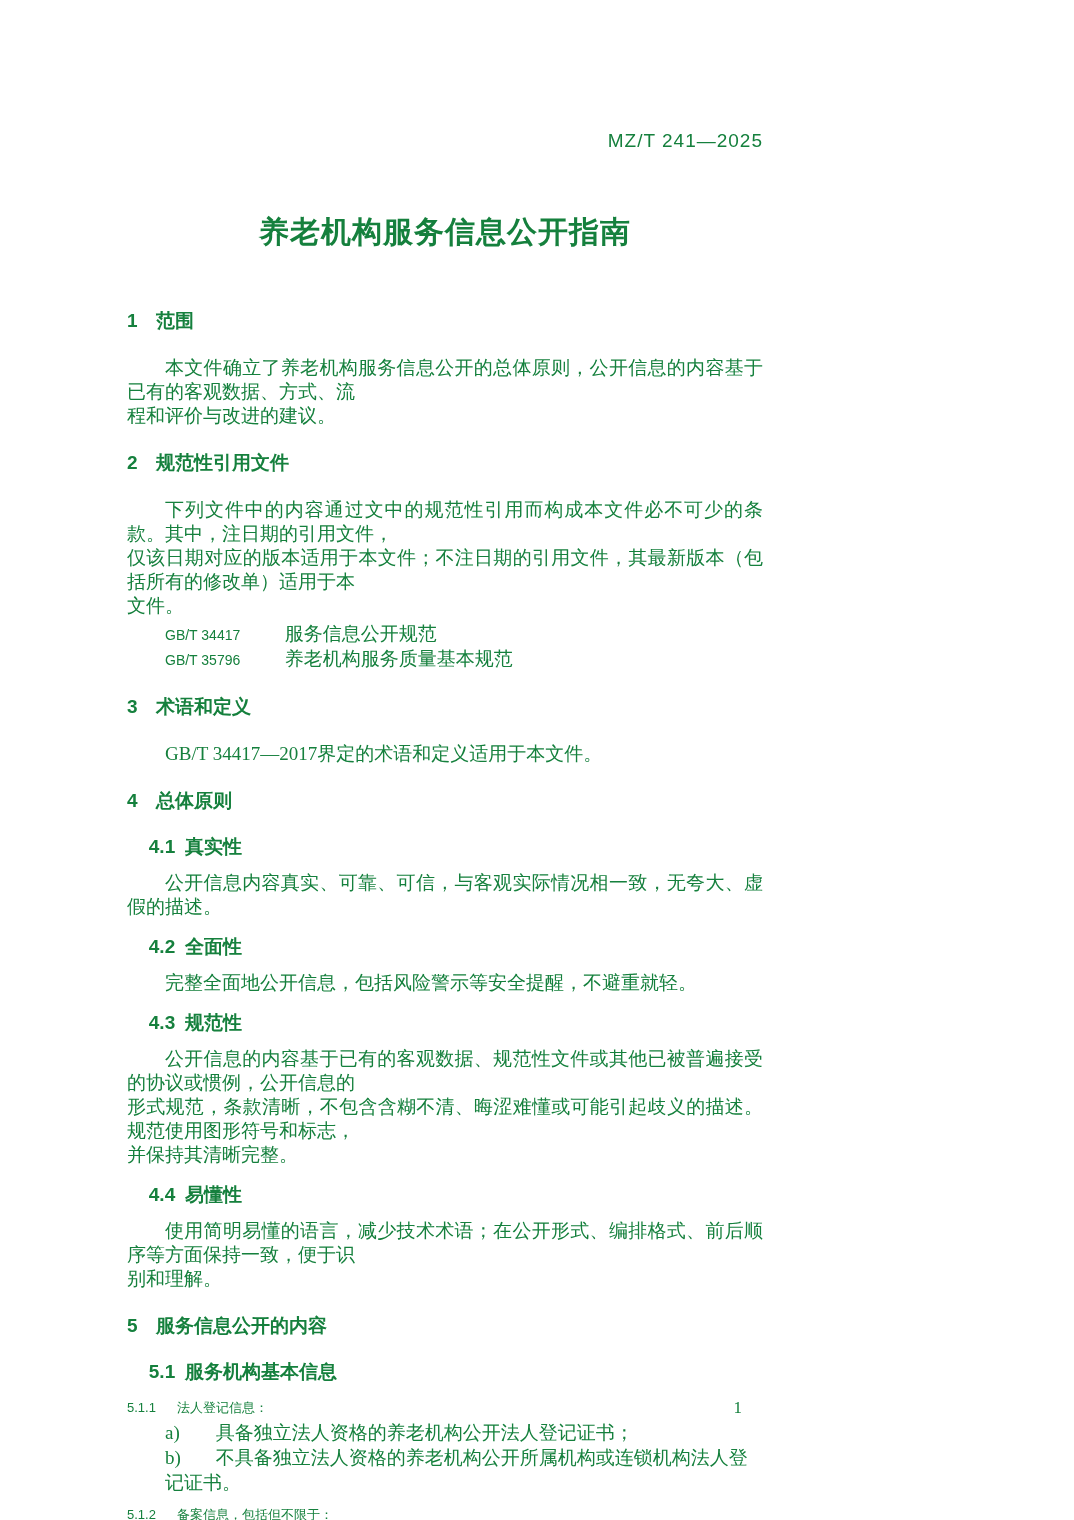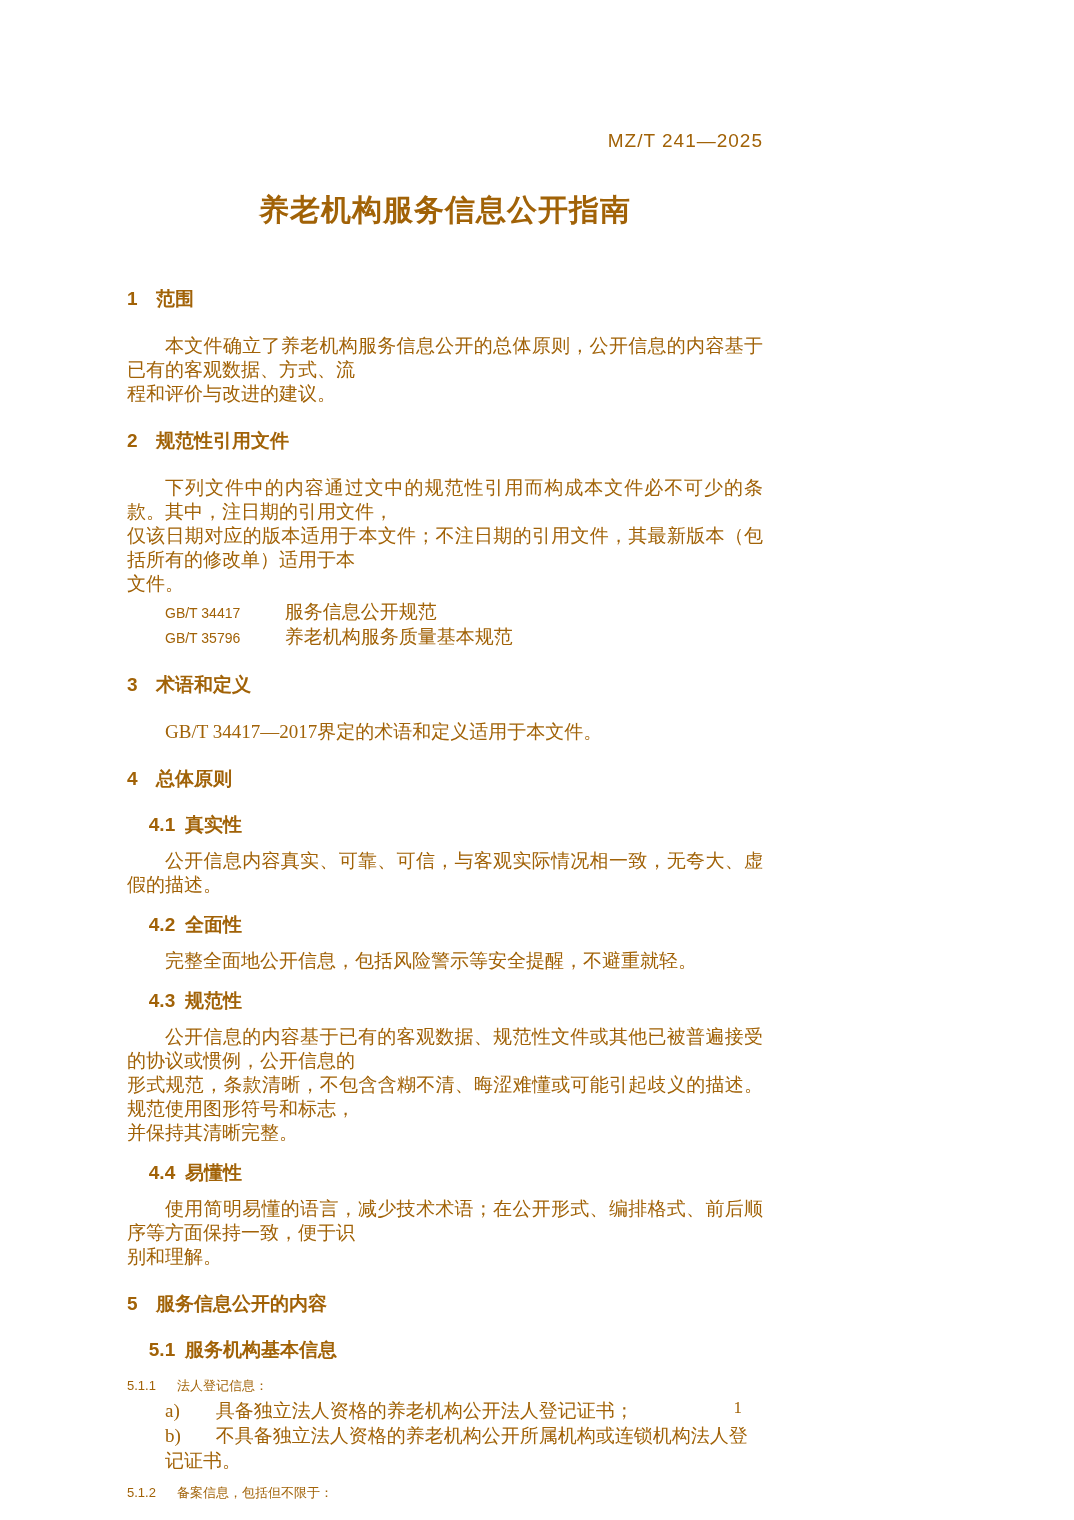--- a/index.html
+++ b/index.html
@@ -5,37 +5,37 @@
   html, body {
     margin: 0;
     padding: 0;
     background: #ffffff;
   }
   .page {
     position: relative;
     width: 862px;
     height: 1520px;
     background: #ffffff;
-    color: #a16207;
+    color: #15803d;
     font-family: "Liberation Serif", "DejaVu Serif", serif;
     font-size: 19px;
     line-height: 24px;
     overflow: hidden;
     box-sizing: border-box;
     padding: 130px 99px 0 127px;
   }
   .doc-code {
     text-align: right;
     font-family: "Liberation Sans", "DejaVu Sans", sans-serif;
     font-size: 19px;
     line-height: 22px;
     letter-spacing: 1px;
   }
   .doc-title {
-    margin: 40px 0 0 0;
+    margin: 62px 0 0 0;
     text-align: center;
     font-family: "Liberation Sans", "DejaVu Sans", sans-serif;
     font-weight: bold;
     font-size: 30px;
     line-height: 36px;
     letter-spacing: 1px;
   }
   .h-l1 {
     display: flex;
     font-family: "Liberation Sans", "DejaVu Sans", sans-serif;

